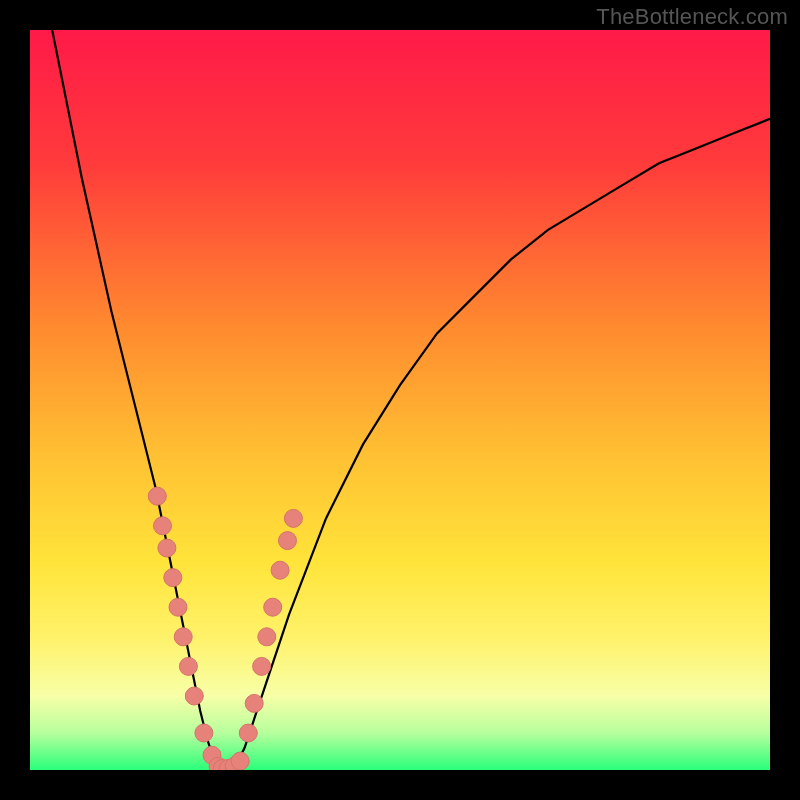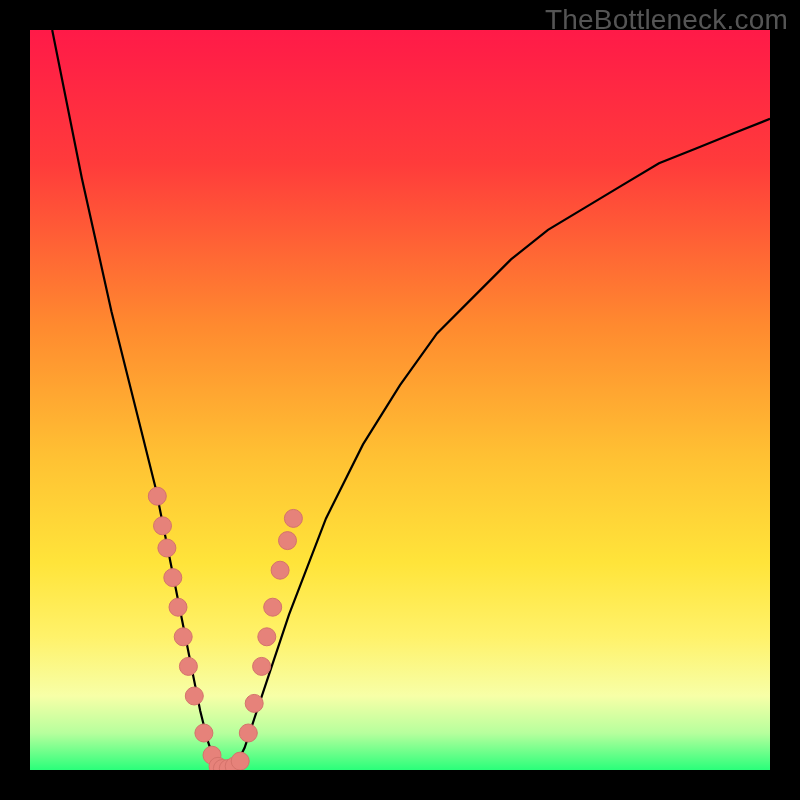--- a/index.html
+++ b/index.html
@@ -22,21 +22,21 @@
     top: 30px;
     width: 740px;
     height: 740px;
     overflow: hidden;
   }
   .watermark {
     position: absolute;
     top: 4px;
     right: 12px;
     color: #555;
-    font-size: 28px;
+    font-size: 22px;
     letter-spacing: 0.2px;
     font-weight: 400;
     text-align: right;
   }
   svg { display: block; }
 </style>
 </head>
 <body>
 
 <div class="frame">

